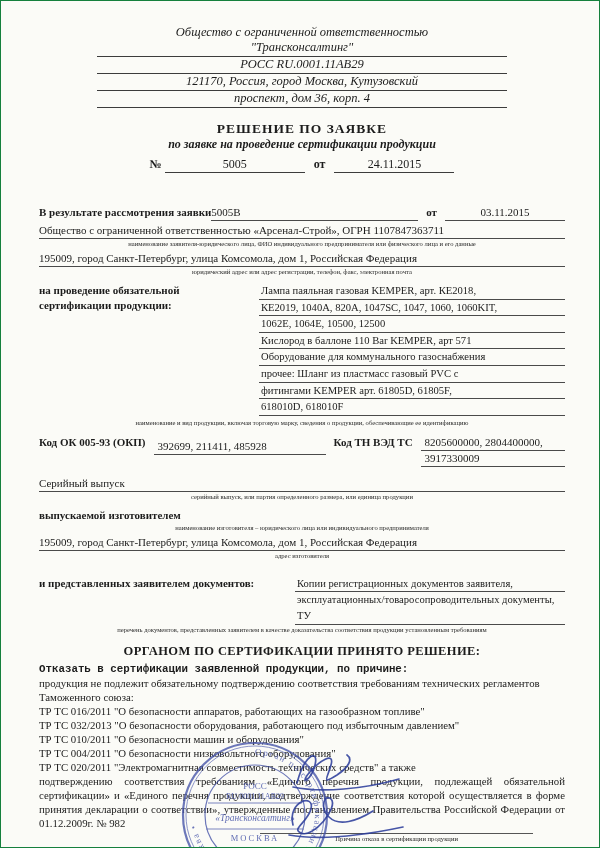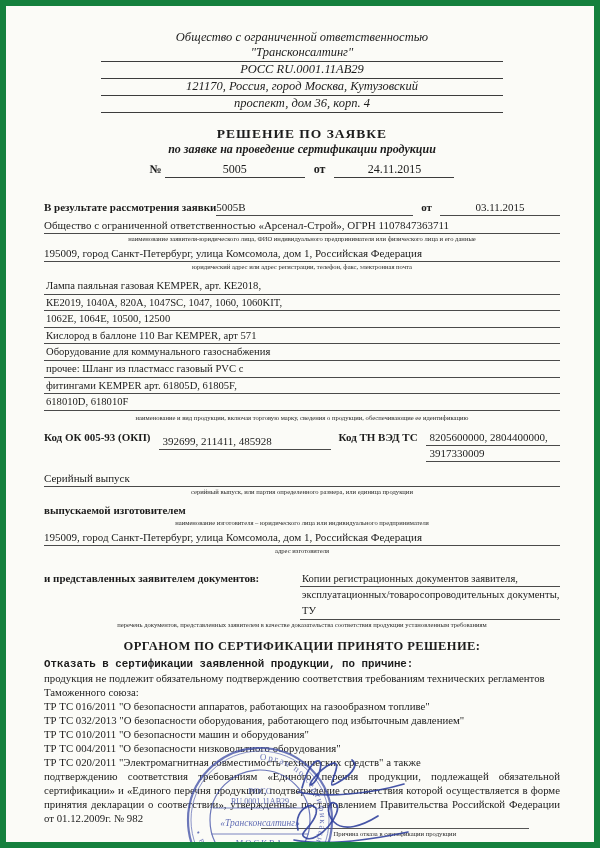--- a/index.html
+++ b/index.html
@@ -1,41 +1,41 @@
 <!DOCTYPE html>
 <html><head>
 <meta charset="utf-8">
 <style>
   html,body { margin:0; padding:0; background:#d9d9d5; }
   .page {
     width:600px; height:848px; margin:0 auto; position:relative; overflow:hidden;
     background:#fbfbf7; color:#1c1c1c;
     font-family:"Liberation Serif", serif;
     box-shadow:0 0 6px rgba(0,0,0,.35);
-    border:6px solid #15803d;
+    border:1px solid #15803d;
     box-sizing:border-box;
   }
   .content { position:absolute; inset:0; padding:24px 34px 0 38px; box-sizing:border-box; }
 
   .hdr { text-align:center; font-style:italic; font-size:12.5px; line-height:15px; }
   .hdr .u { display:block; width:78%; margin:0 auto; border-bottom:1px solid #3c3c3c; padding-bottom:1px; }
 
   .title { text-align:center; margin-top:13px; }
   .title-main { font-size:13.5px; font-weight:bold; letter-spacing:1px; }
   .title-sub { font-size:12px; font-weight:bold; font-style:italic; line-height:15px; }
   .numrow { margin-top:5px; font-size:12px; font-weight:bold; }
   .numrow .slot { display:inline-block; border-bottom:1px solid #3c3c3c; text-align:center; font-weight:normal; }
 
   .fline { border-bottom:1px solid #4a4a4a; }
   .caption { font-size:6.6px; line-height:9px; color:#2a2a2a; text-align:center; }
   .b { font-weight:bold; }
   .row { display:flex; font-size:11px; line-height:15px; }
   .full { font-size:11px; line-height:15px; }
 
-  .resrow { margin-top:22px; }
+  .resrow { margin-top:32px; }
   .resrow .grow { flex:1; text-align:left; }
   .resrow .dateslot { width:120px; text-align:center; font-weight:normal; }
   .resrow .ot { padding:0 8px; }
 
   .twocol { display:flex; margin-top:7px; }
   .twocol .lbl { font-size:11px; line-height:15px; font-weight:bold; }
   .twocol .vals { flex:1; }
   .twocol .vals .vline { font-size:10.6px; line-height:15.6px; border-bottom:1px solid #4a4a4a; padding-left:2px; }
 
   .codes { margin-top:8px; align-items:flex-start; }
@@ -84,20 +84,21 @@
       <span class="dateslot fline">03.11.2015</span>
     </div>
 
     <div class="full fline" style="margin-top:2px;">Общество с ограниченной ответственностью «Арсенал-Строй», ОГРН 1107847363711</div>
     <div class="caption">наименование заявителя-юридического лица, ФИО индивидуального предпринимателя или физического лица и его данные</div>
 
     <div class="full fline" style="margin-top:3px;">195009, город Санкт-Петербург, улица Комсомола, дом 1, Российская Федерация</div>
     <div class="caption">юридический адрес или адрес регистрации, телефон, факс, электронная почта</div>
 
     <div class="twocol">
+      <div class="lbl" style="width:212px; padding-right:8px;">на проведение обязательной сертификации продукции:</div>
       <div class="vals">
         <div class="vline">Лампа паяльная газовая KEMPER, арт. КЕ2018,</div>
         <div class="vline">КЕ2019, 1040А, 820А, 1047SC, 1047, 1060, 1060KIT,</div>
         <div class="vline">1062Е, 1064Е, 10500, 12500</div>
         <div class="vline">Кислород в баллоне  110 Bar KEMPER, арт 571</div>
         <div class="vline">Оборудование для коммунального газоснабжения</div>
         <div class="vline">прочее: Шланг из пластмасс газовый PVC с</div>
         <div class="vline">фитингами KEMPER арт. 61805D, 61805F,</div>
         <div class="vline">618010D, 618010F</div>
       </div>

